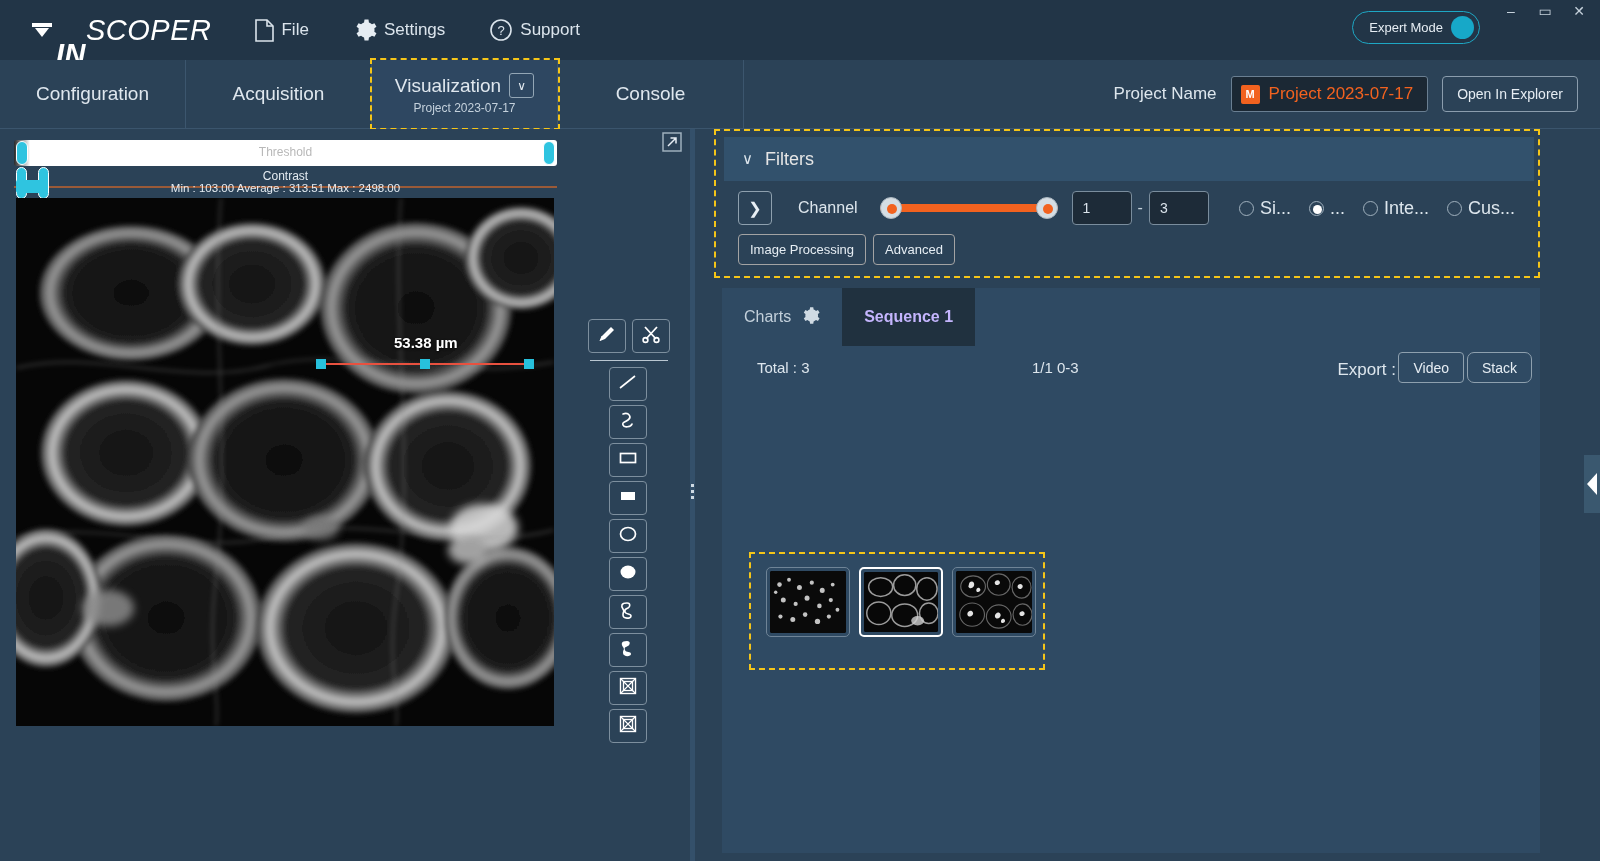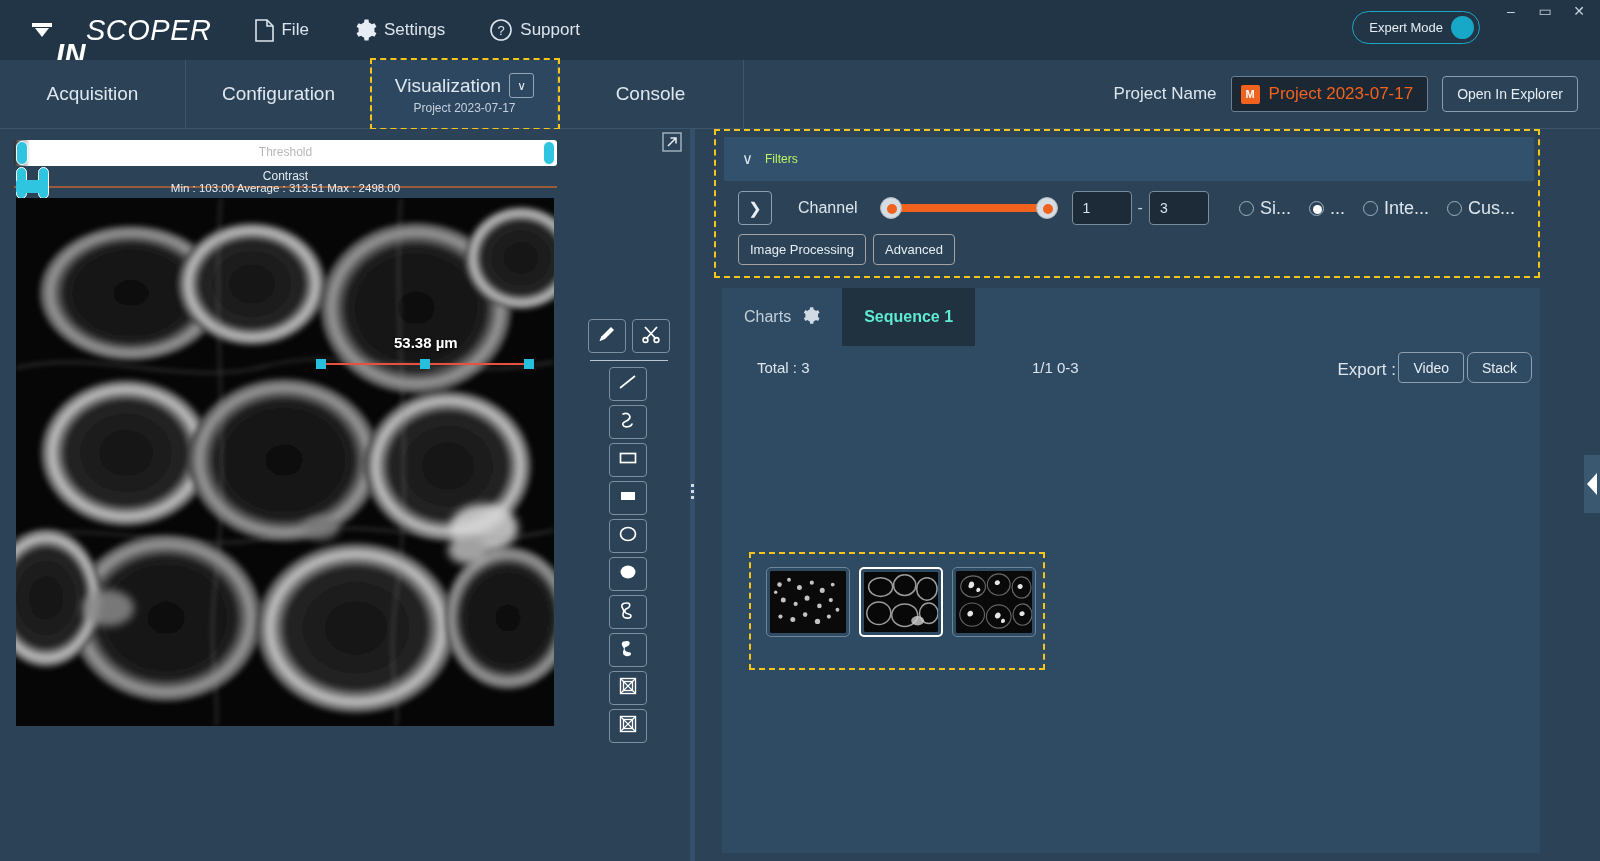--- a/index.html
+++ b/index.html
@@ -146,21 +146,21 @@
 
   .filters {
     position:absolute; left:0; top:0; width:826px; height:149px;
     border:2px dashed #f5c518;
   }
   .filters-head {
     position:absolute; left:8px; top:6px; width:810px; height:44px;
     background:#32516c; display:flex; align-items:center; gap:12px; padding-left:18px;
   }
   .filters-head .cv { font-size:15px; color:#dde6ed; }
-  .filters-head .ttl { font-size:12px; color:#bef264; }
+  .filters-head .ttl { font-size:18px; color:#e5e5e5; }
   .filters-body { position:absolute; left:8px; top:52px; width:810px; height:90px; }
   .frow { display:flex; align-items:center; gap:0; padding-left:14px; padding-top:8px; }
   .arrowbtn {
     width:34px; height:34px; border:1px solid #8ea0ae; border-radius:4px;
     display:flex; align-items:center; justify-content:center; color:#e8eff5; font-size:16px; cursor:pointer;
   }
   .chlabel { margin-left:26px; font-size:16px; color:#dde6ed; }
   .chslider { position:relative; margin-left:22px; width:178px; height:22px; }
   .chslider .track { position:absolute; left:0; top:7px; width:178px; height:8px; background:#f2621f; border-radius:4px; }
   .chslider .kn { position:absolute; top:0; width:22px; height:22px; border-radius:50%; background:#d5dde3; border:1px solid #aab6c0; }
@@ -180,21 +180,21 @@
     color:#e6edf3; font-size:13px; height:31px; padding:0 11px; cursor:pointer;
   }
 
   
   .seqpanel { position:absolute; left:8px; top:159px; width:818px; height:565px; background:#2f4a63; }
   .seqtabs { display:flex; height:58px; }
   .seqtab {
     display:flex; align-items:center; gap:10px; padding:0 22px;
     font-size:16px; color:#c3d0db; cursor:pointer;
   }
-  .seqtab.active { background:#20313f; color:#5eead4; font-weight:bold; }
+  .seqtab.active { background:#20313f; color:#c4b5fd; font-weight:bold; }
   .seqinfo { position:relative; height:46px; }
   .seqinfo .total { position:absolute; left:35px; top:13px; font-size:15px; color:#dde6ed; }
   .seqinfo .range { position:absolute; left:310px; top:13px; font-size:15px; color:#dde6ed; }
   .seqinfo .export { position:absolute; right:144px; top:14px; font-size:17px; color:#dde6ed; }
   .seqinfo .vbtn { position:absolute; right:76px; top:6px; }
   .seqinfo .sbtn { position:absolute; right:8px; top:6px;border-radius:7px; }
   .ebtn {
     border:1px solid #8ea0ae; border-radius:4px; background:transparent;
     color:#e6edf3; font-size:14px; height:31px; padding:0 14px; cursor:pointer;
   }
@@ -259,26 +259,26 @@
     <div class="wincontrols">
       <div>–</div>
       <div>▭</div>
       <div>✕</div>
     </div>
   </div>
 
   <div class="navbar">
     <div class="navtab">
       <div class="row">
-          <span>Acquisition</span>
+          <span>Configuration</span>
         </div>
     </div>
     <div class="navtab">
       <div class="row">
-          <span>Configuration</span>
+          <span>Acquisition</span>
         </div>
     </div>
     <div class="navtab active dashed-yellow">
       <div class="row">
         <span>Visualization</span>
         <span class="chev">∨</span>
       </div>
       <div class="sub">Project 2023-07-17</div>
     </div>
     <div class="navtab">

